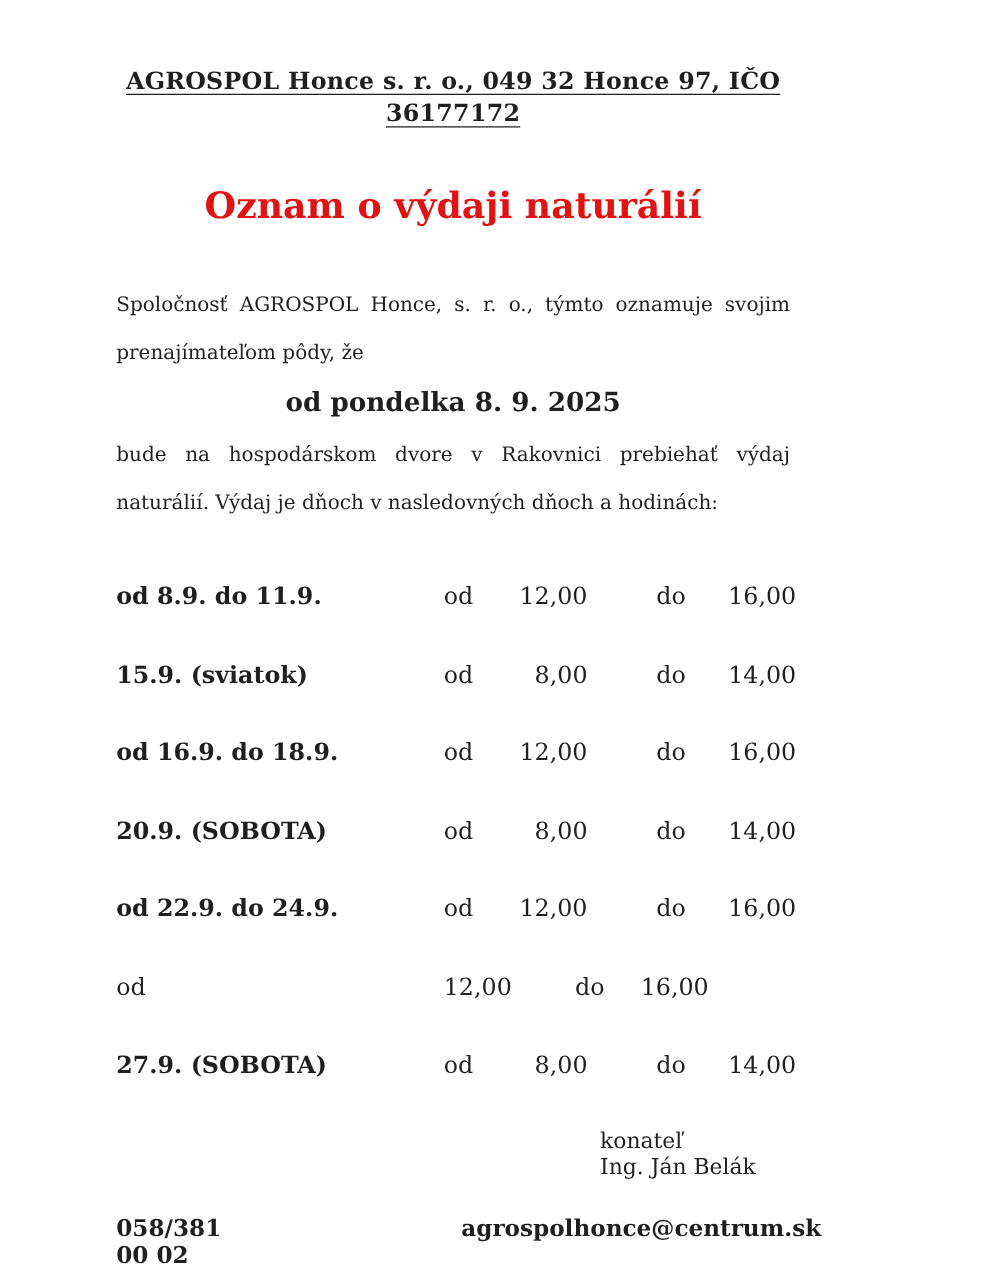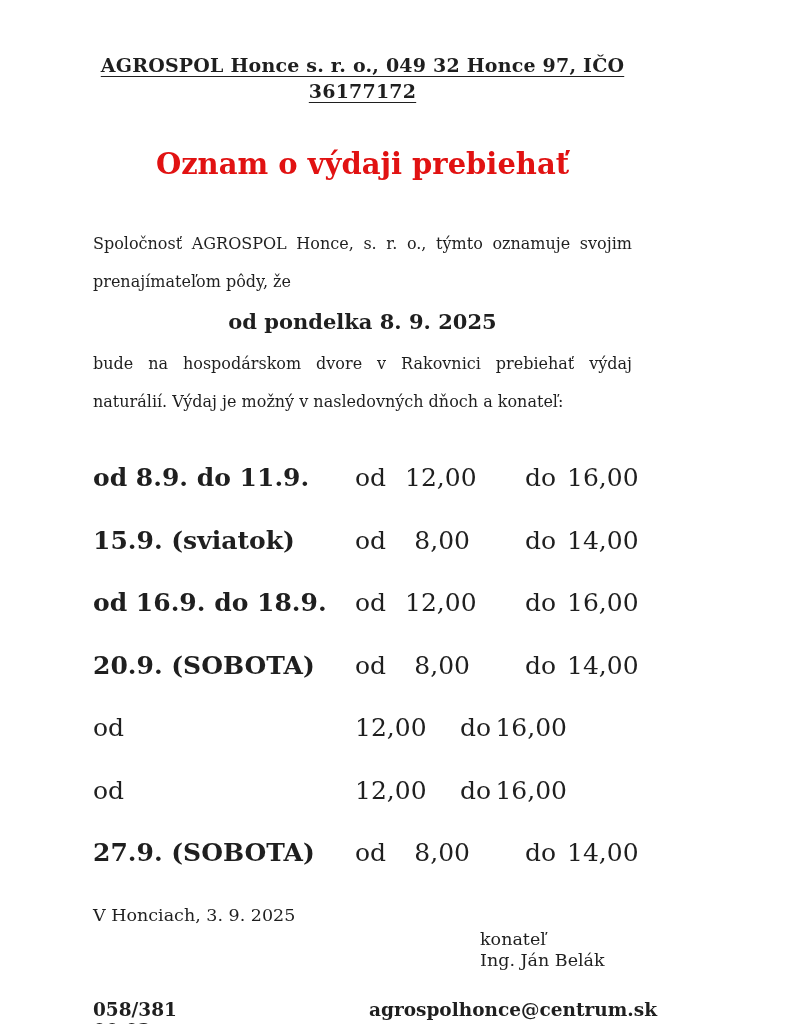--- a/index.html
+++ b/index.html
@@ -53,21 +53,21 @@
     line-height: 42px;
     font-weight: 700;
   }
   .para2 { margin-top: 2px; }
   .schedule {
     margin-top: 44px;
   }
   .srow {
     display: grid;
     grid-template-columns: 262px 50px 65px 97px 70px;
-    font-size: 25px;
+    font-size: 19px;
     line-height: 25px;
     margin-bottom: 37.5px;
     align-items: baseline;
   }
   .srow .date { font-weight: 700; }
   .srow .t-from, .srow .t-to { text-align: right; }
   .srow .lbl-do { padding-left: 55px; }
   .place-date {
     margin-top: 0px;
     font-size: 17.5px;
@@ -87,32 +87,32 @@
   }
   .contact-row .email { margin-left: 192px; }
 </style>
 </head>
 <body>
 
 <div class="page">
 
   <div class="header">AGROSPOL Honce s. r. o., 049 32 Honce 97, IČO 36177172</div>
 
-  <h1 class="title" style="color: rgb(225, 18, 18);">Oznam o výdaji prebiehať</h1>
+  <h1 class="title" style="color: rgb(225, 18, 18);">Oznam o výdaji naturálií</h1>
 
   <div class="para">
     <div class="line stretch">Spoločnosť  AGROSPOL  Honce,  s.  r.  o.,  týmto  oznamuje  svojim</div>
     <div class="line">prenajímateľom pôdy, že</div>
   </div>
 
   <div class="subtitle">od pondelka 8. 9. 2025</div>
 
   <div class="para para2">
     <div class="line stretch">bude na hospodárskom dvore v&nbsp;Rakovnici prebiehať výdaj</div>
-    <div class="line">naturálií. Výdaj je možný v nasledovných dňoch a konateľ:</div>
+    <div class="line">naturálií. Výdaj je dňoch v nasledovných dňoch a hodinách:</div>
   </div>
 
   <div class="schedule">
 
     <div class="srow">
       <span class="date">od 8.9. do 11.9.</span>
       <span class="lbl-od">od</span>
       <span class="t-from">12,00</span>
       <span class="lbl-do">do</span>
       <span class="t-to">16,00</span>
@@ -136,20 +136,21 @@
 
     <div class="srow">
       <span class="date">20.9. (SOBOTA)</span>
       <span class="lbl-od">od</span>
       <span class="t-from">8,00</span>
       <span class="lbl-do">do</span>
       <span class="t-to">14,00</span>
     </div>
 
     <div class="srow">
+      <span class="date">od 22.9. do 24.9.</span>
       <span class="lbl-od">od</span>
       <span class="t-from">12,00</span>
       <span class="lbl-do">do</span>
       <span class="t-to">16,00</span>
     </div>
 
     <div class="srow">
       <span class="lbl-od">od</span>
       <span class="t-from">12,00</span>
       <span class="lbl-do">do</span>
@@ -159,21 +160,20 @@
     <div class="srow">
       <span class="date">27.9. (SOBOTA)</span>
       <span class="lbl-od">od</span>
       <span class="t-from">8,00</span>
       <span class="lbl-do">do</span>
       <span class="t-to">14,00</span>
     </div>
 
   </div>
 
-  <div class="place-date">V Honciach, 3. 9. 2025</div>
 
   <div class="signature">
     <div>konateľ</div>
     <div>Ing. Ján Belák</div>
   </div>
 
   <div class="contact-row">
     <span class="phone">058/381 00 02</span>
     <span class="email">agrospolhonce@centrum.sk</span>
   </div>

